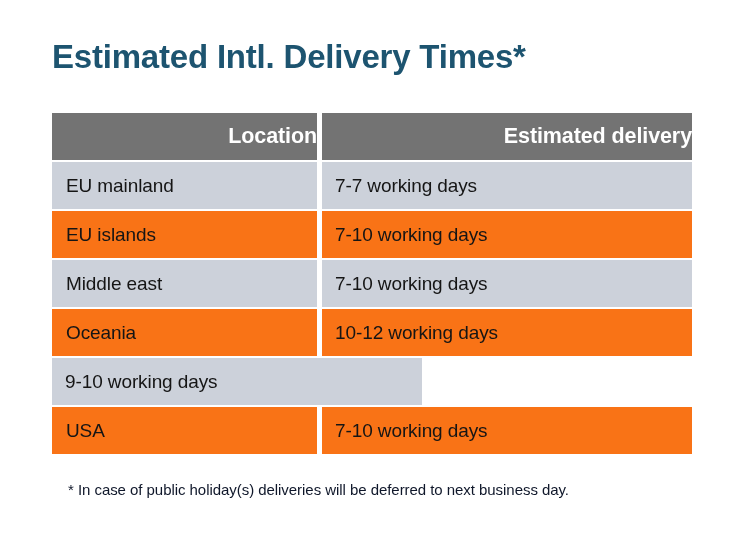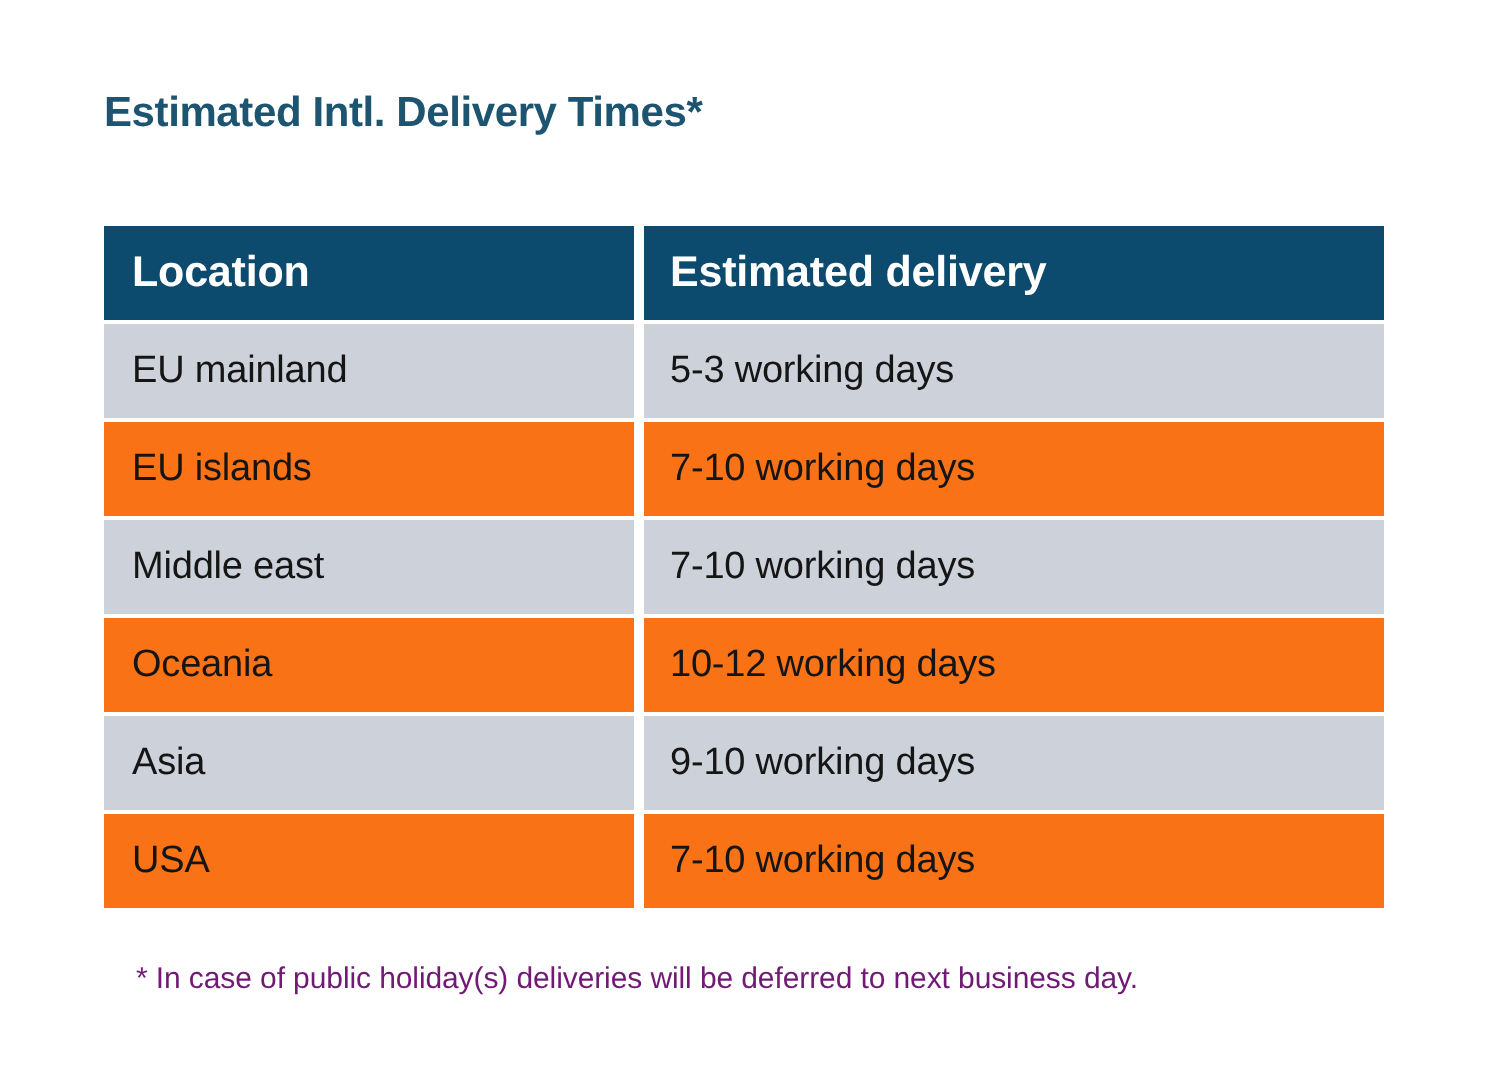--- a/index.html
+++ b/index.html
@@ -22,21 +22,21 @@
     width: 745px;
     height: 536px;
     background: #ffffff;
   }
 
   
   .page-title {
     position: absolute;
     left: 52px;
     top: 36px;
-    font-size: 21px;
+    font-size: 33px;
     font-weight: bold;
     color: #1d5470;
     letter-spacing: -0.2px;
     white-space: nowrap;
     line-height: 42px;
   }
 
   
   .delivery-table {
     position: absolute;
@@ -65,21 +65,22 @@
     margin-right: 5px;
   }
 
   .cell-delivery {
     width: 370px;
     padding-left: 13px;
   }
 
   
   .header-row .cell {
-    background: #0c4a6e;
+    background: #737373;
+    justify-content: flex-end;
   }
   .header-row .cell span {
     color: #ffffff;
     font-size: 21.5px;
     font-weight: bold;
     letter-spacing: -0.1px;
     white-space: nowrap;
   }
 
   
@@ -96,21 +97,21 @@
   .body-row.row-light .cell {
     background: #f97316;
   }
 
   
   .footnote {
     position: absolute;
     left: 68px;
     top: 480px;
     font-size: 15px;
-    color: #701a75;
+    color: #0f172a;
     letter-spacing: -0.05px;
     white-space: nowrap;
     line-height: 20px;
   }
 </style>
 </head>
 <body>
 
 <div id="page">
 
@@ -125,21 +126,21 @@
       <div class="cell cell-delivery">
         <span>Estimated delivery</span>
       </div>
     </div>
 
     <div class="table-row body-row row-dark">
       <div class="cell cell-location">
         <span>EU mainland</span>
       </div>
       <div class="cell cell-delivery">
-        <span>5-3 working days</span>
+        <span>7-7 working days</span>
       </div>
     </div>
 
     <div class="table-row body-row row-light">
       <div class="cell cell-location">
         <span>EU islands</span>
       </div>
       <div class="cell cell-delivery">
         <span>7-10 working days</span>
       </div>
@@ -157,23 +158,20 @@
     <div class="table-row body-row row-light">
       <div class="cell cell-location">
         <span>Oceania</span>
       </div>
       <div class="cell cell-delivery">
         <span>10-12 working days</span>
       </div>
     </div>
 
     <div class="table-row body-row row-dark">
-      <div class="cell cell-location">
-        <span>Asia</span>
-      </div>
       <div class="cell cell-delivery">
         <span>9-10 working days</span>
       </div>
     </div>
 
     <div class="table-row body-row row-light">
       <div class="cell cell-location">
         <span>USA</span>
       </div>
       <div class="cell cell-delivery">

